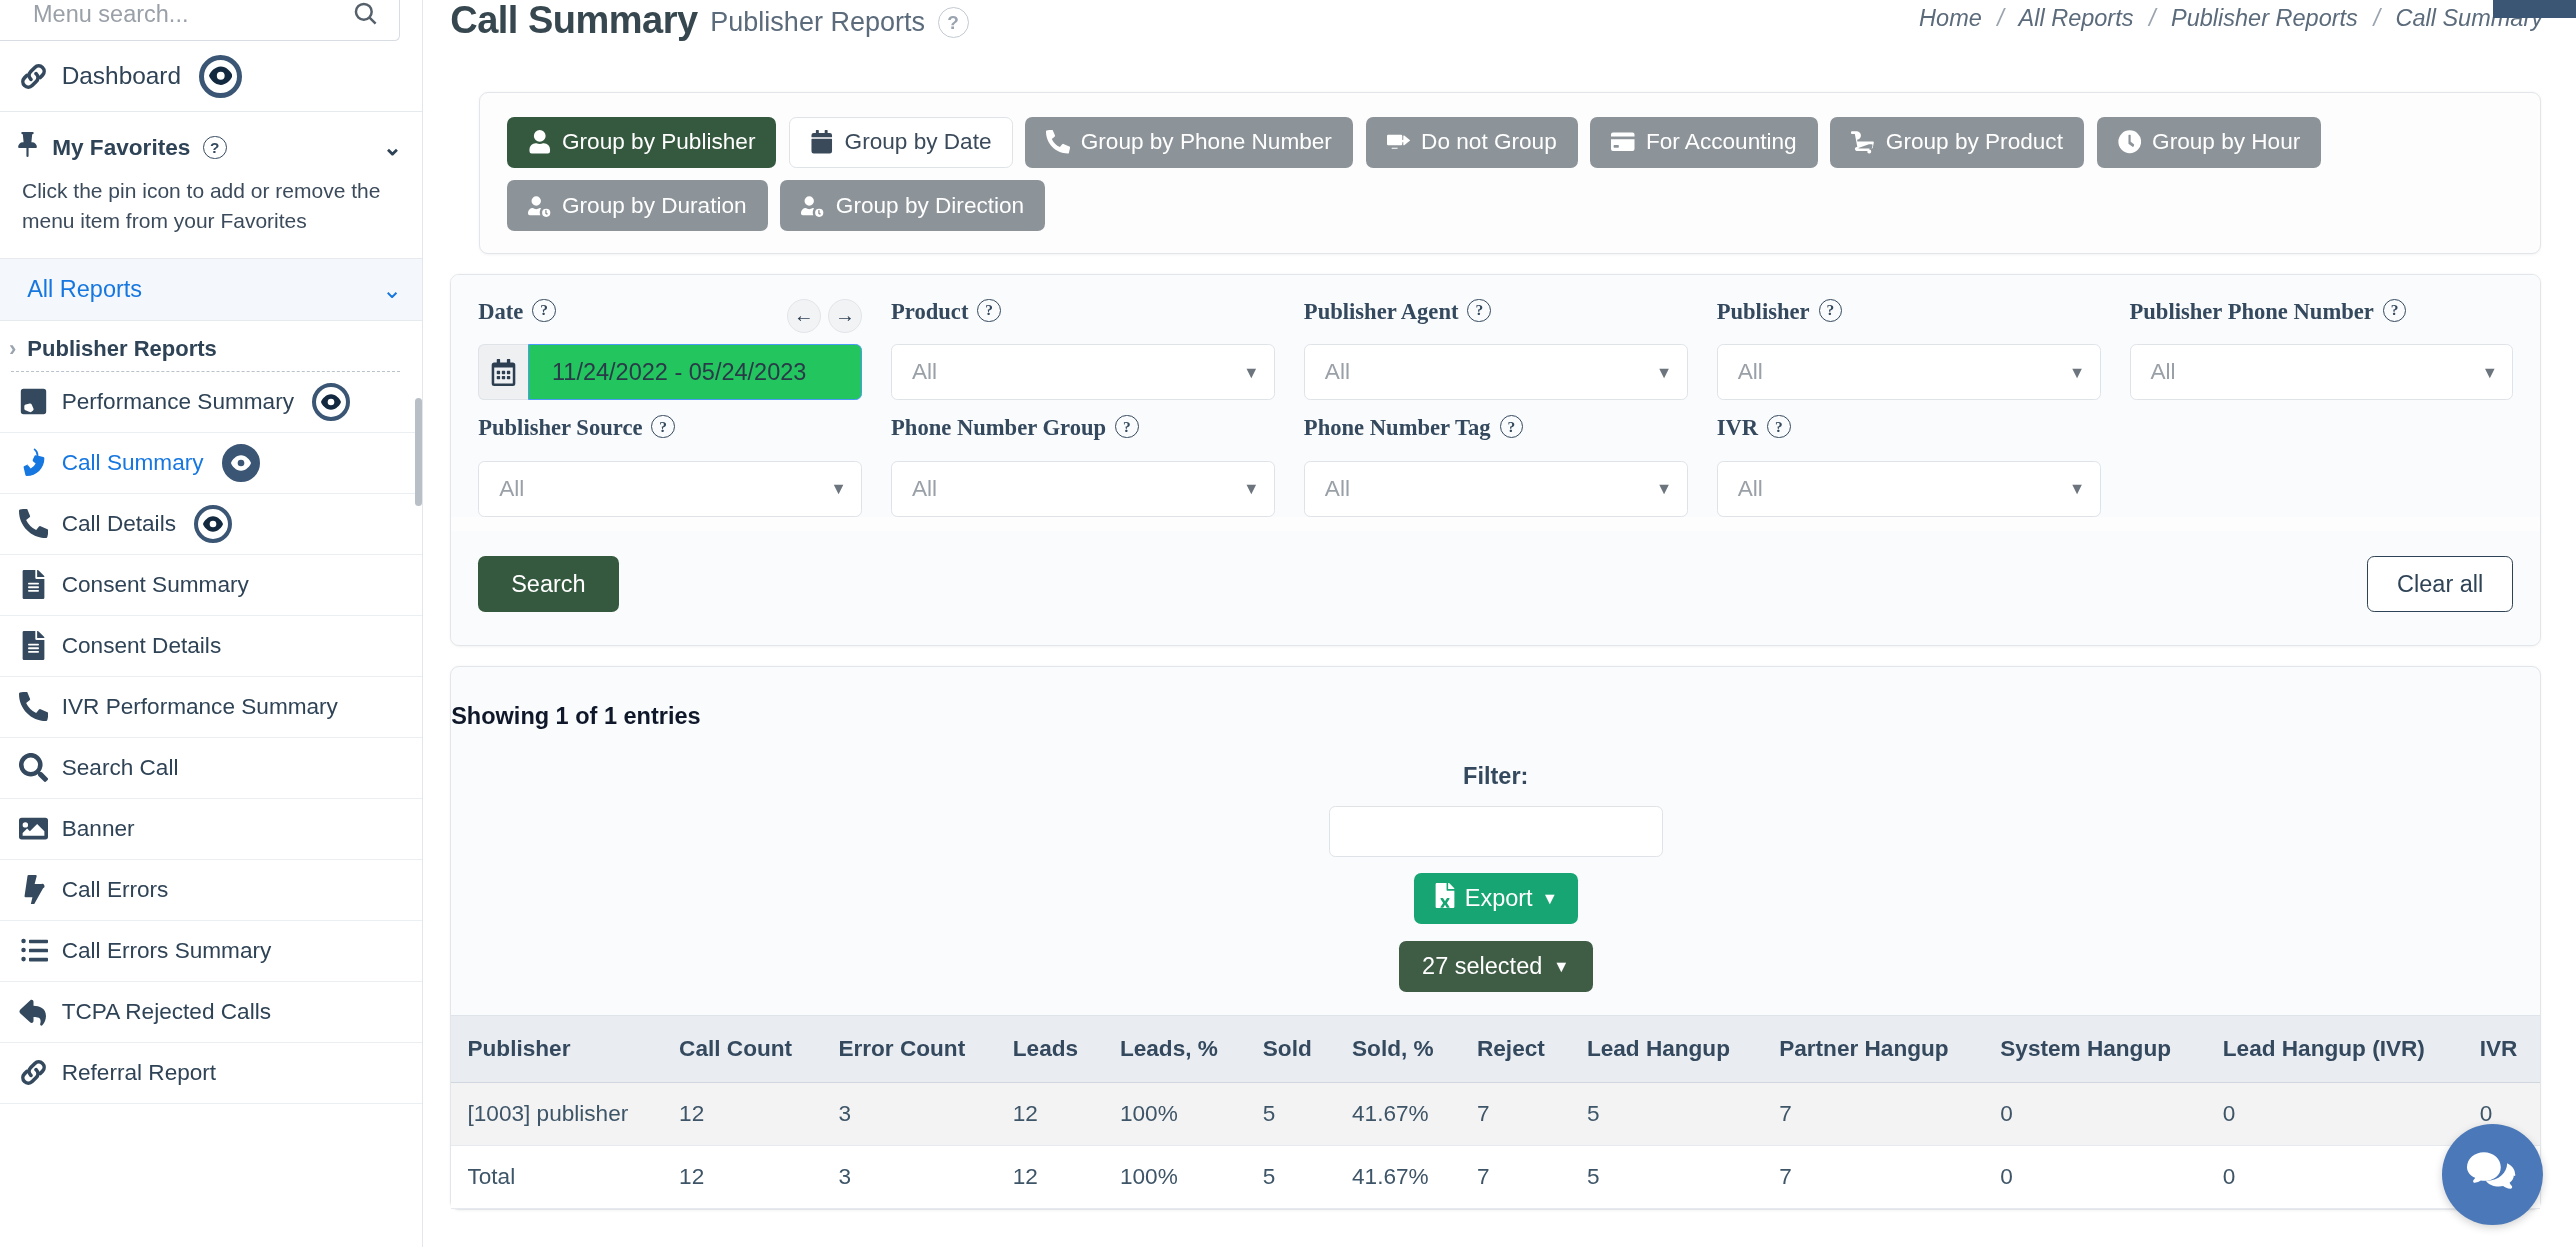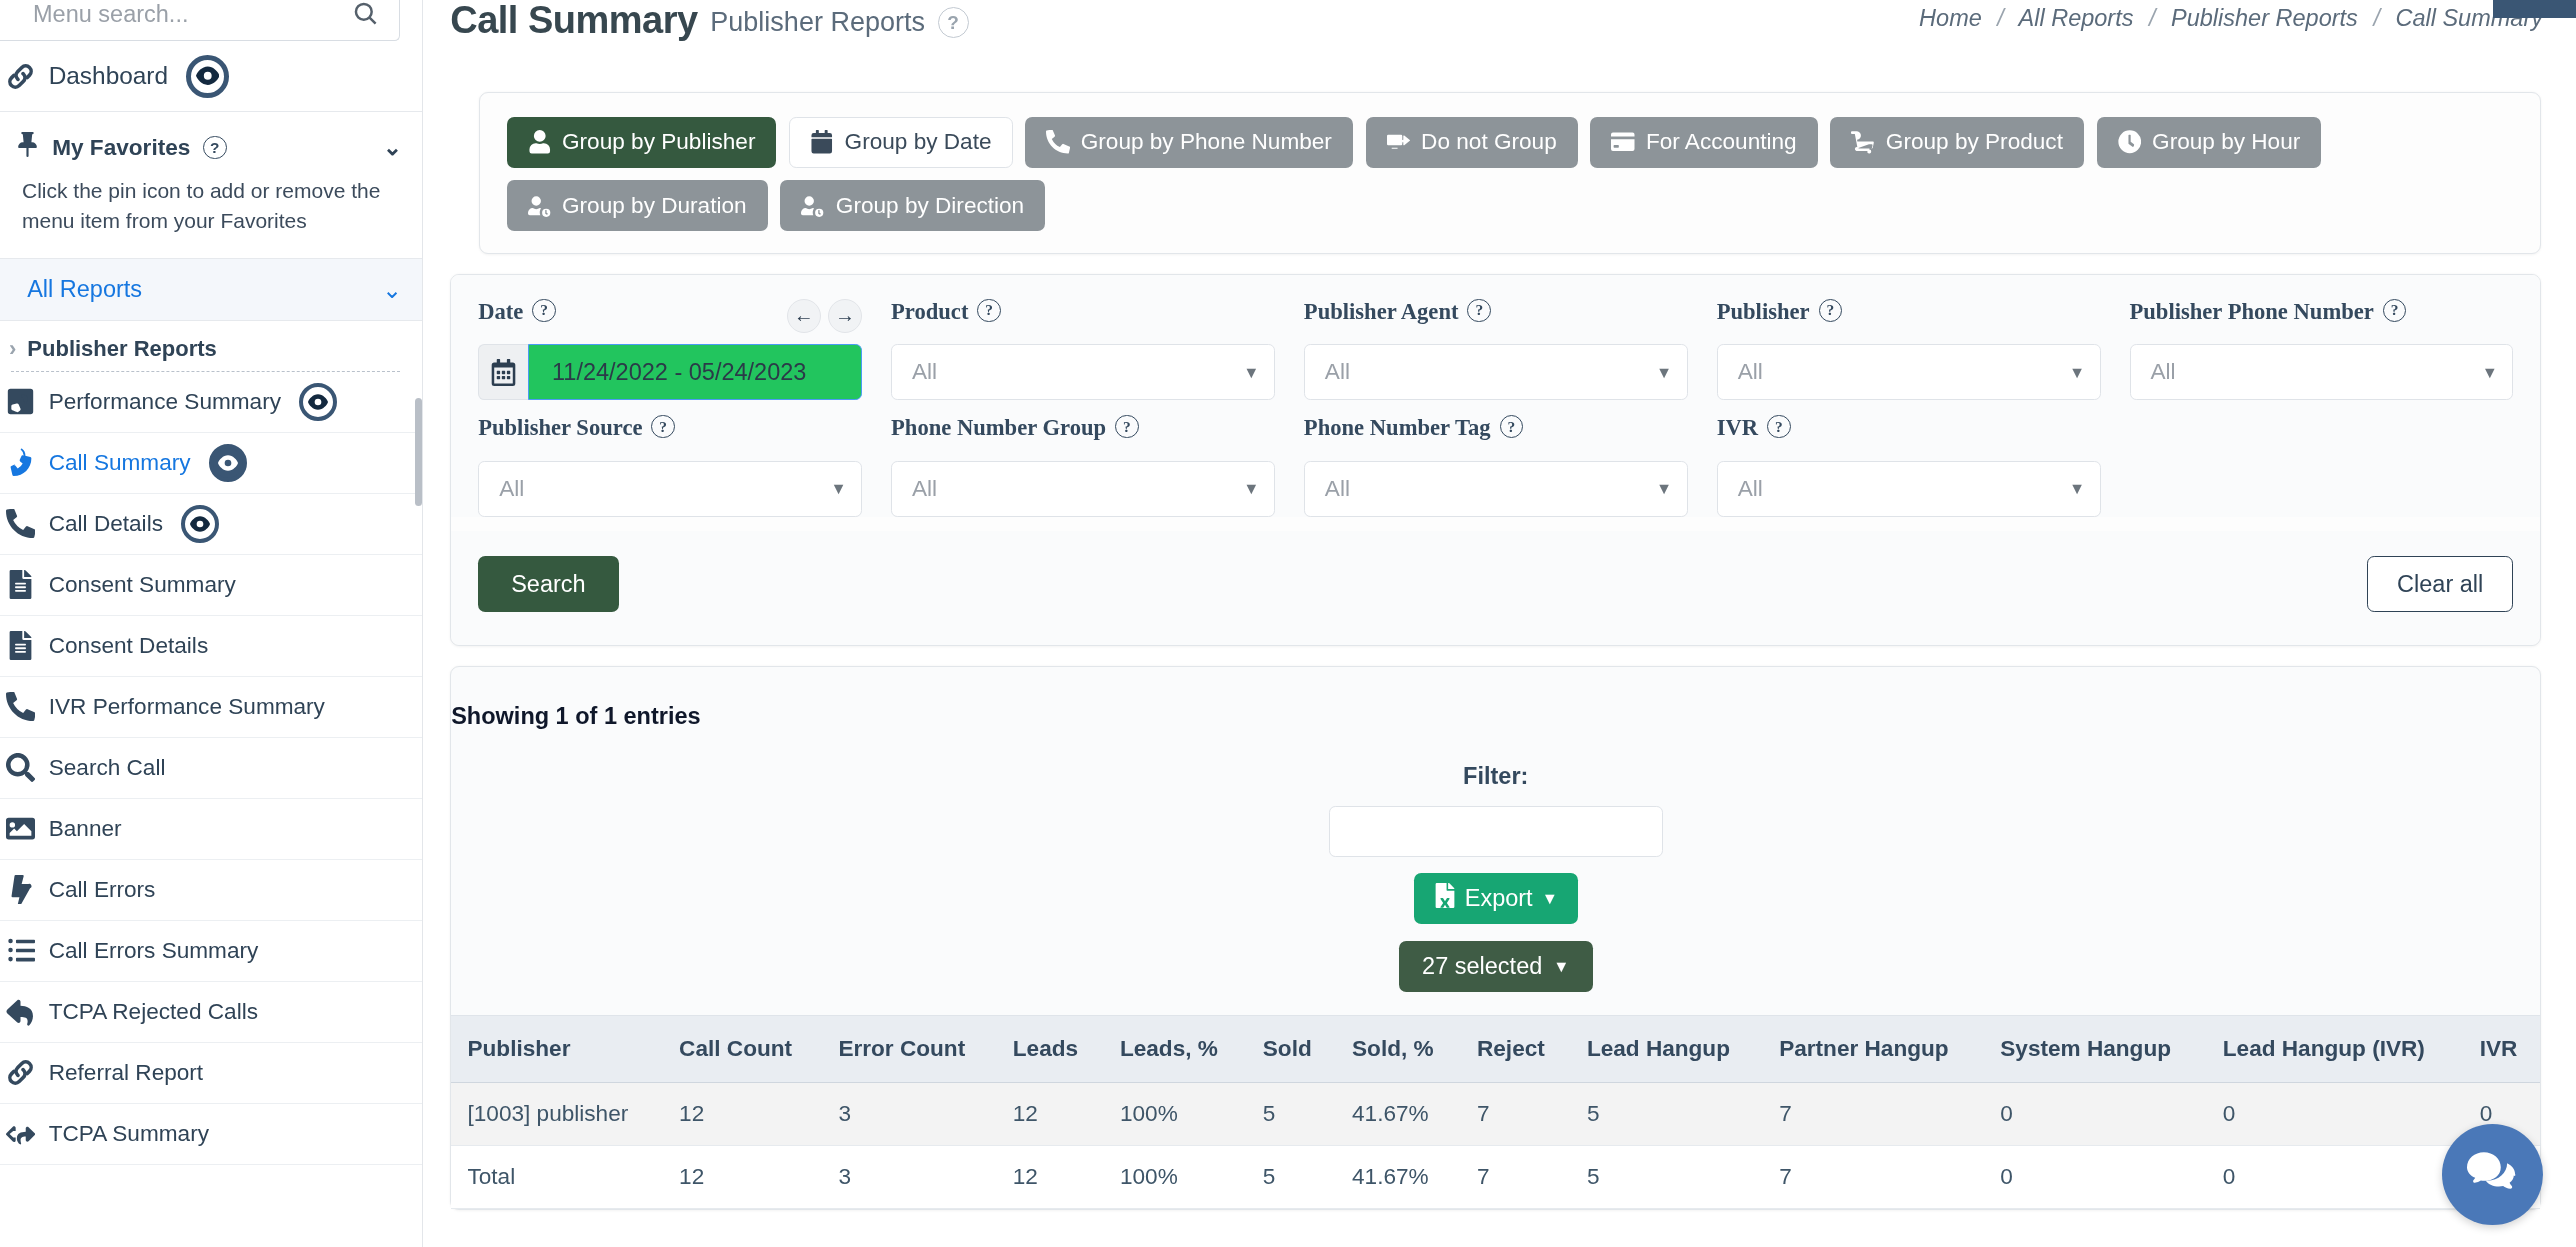--- a/index.html
+++ b/index.html
@@ -44,21 +44,21 @@
   }
   .menu-search-input::placeholder { color: #9aa0a8; }
   .search-glyph {
     position: absolute; right: 20px; top: 11px;
     width: 27px; height: 27px;
   }
 
   .sb-row {
     display: flex; align-items: center;
     height: 61px;
-    padding-left: 5px;
+    padding-left: 18px;
     gap: 12.7px;
     font-size: 22.6px;
     color: #2f4356;
     border-bottom: 0.9px solid #eceff2;
     white-space: nowrap;
   }
   .sb-row .ico { width: 31px; height: 31px; flex: 0 0 31px; display:flex; align-items:center; justify-content:center; color:#34495e; }
   .sb-row .ico svg { width: 29px; height: 29px; fill: #34495e; }
   .sb-dashboard { border-bottom: 0.9px solid #e6e9ed; height: 71px; }
   .sb-dashboard .lbl { font-size: 24.4px; }
@@ -476,28 +476,20 @@
           </span>
           <span class="lbl">TCPA Rejected Calls</span>
         </div>
         <div class="sb-row">
           <span class="ico">
             <svg viewBox="0 0 512 512">
               <path d="M326.6 185.4a128 128 0 0 1 0 181l-72 72a128 128 0 0 1-181-181l40-40a32 32 0 1 1 45 45l-40 40a64 64 0 1 0 91 91l72-72a64 64 0 0 0 0-91 32 32 0 1 1 45-45zM185.4 326.6a128 128 0 0 1 0-181l72-72a128 128 0 0 1 181 181l-40 40a32 32 0 1 1-45-45l40-40a64 64 0 1 0-91-91l-72 72a64 64 0 0 0 0 91 32 32 0 1 1-45 45z"></path>
             </svg>
           </span>
           <span class="lbl">Referral Report</span>
-        </div>
-        <div class="sb-row">
-          <span class="ico">
-            <svg viewBox="0 0 576 512">
-              <path d="M136 416L8 288c-11-11-11-28 0-39l128-128c20-20 56-6 56 23v64h-48L72 268l72 68h48v57c0 29-36 43-56 23zm440-158L448 130c-20-20-56-6-56 23v70c-97 4-176 27-176 135 0 47 30 90 63 113 10 7 24-3 21-15-24-95-11-135 92-138v69c0 29 36 43 56 23l128-128c11-11 11-28 0-39z"></path>
-            </svg>
-          </span>
-          <span class="lbl">TCPA Summary</span>
         </div>
       </div>
 
     <div class="sb-scrollbar"></div>
   </aside>
 
   <main class="main">
 
     <div class="page-head">
       <span class="page-title">Call Summary</span>

